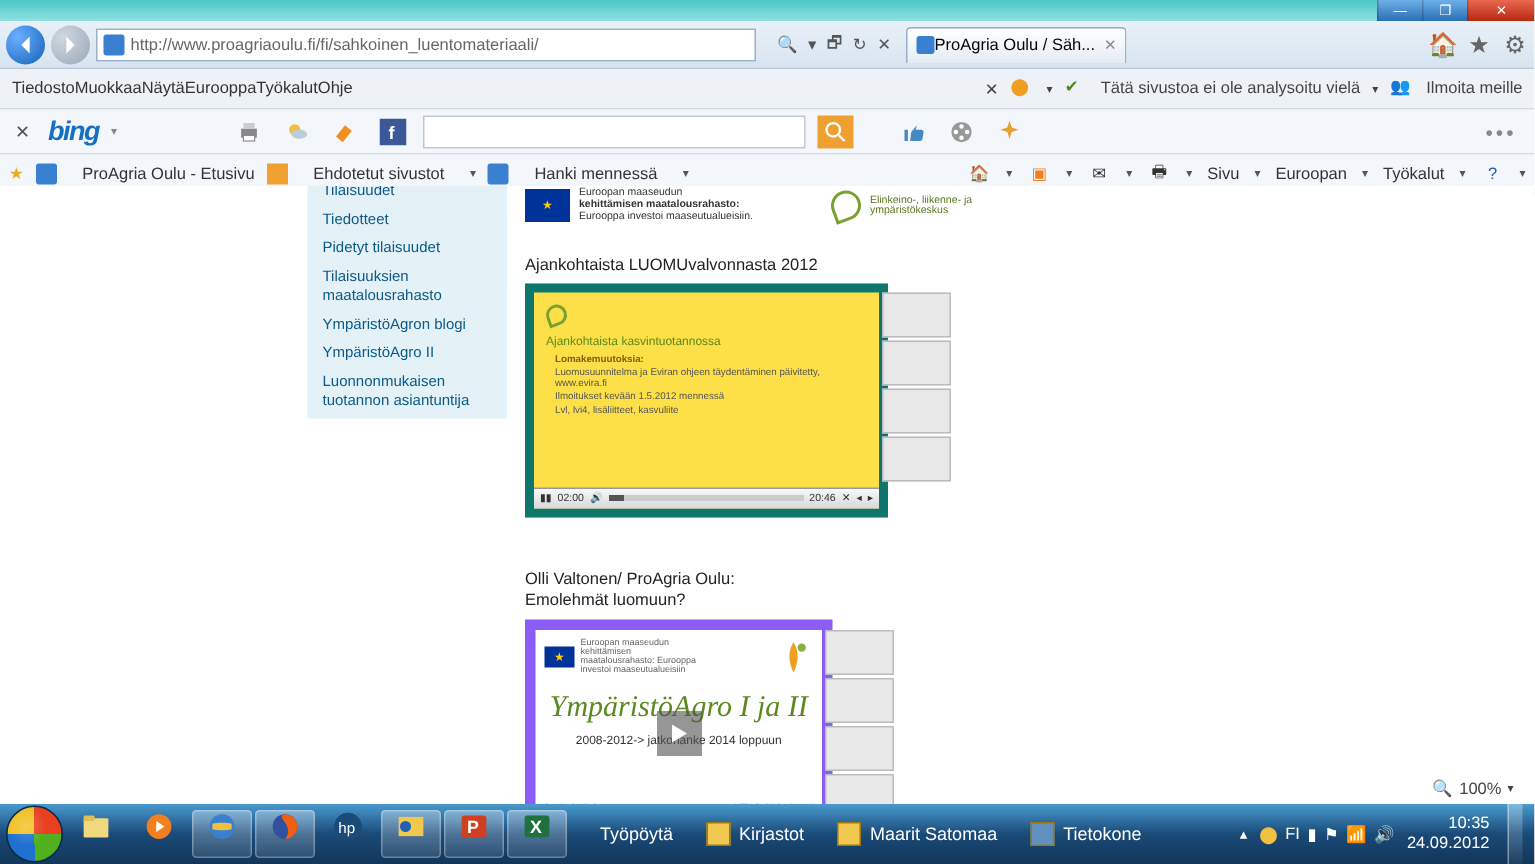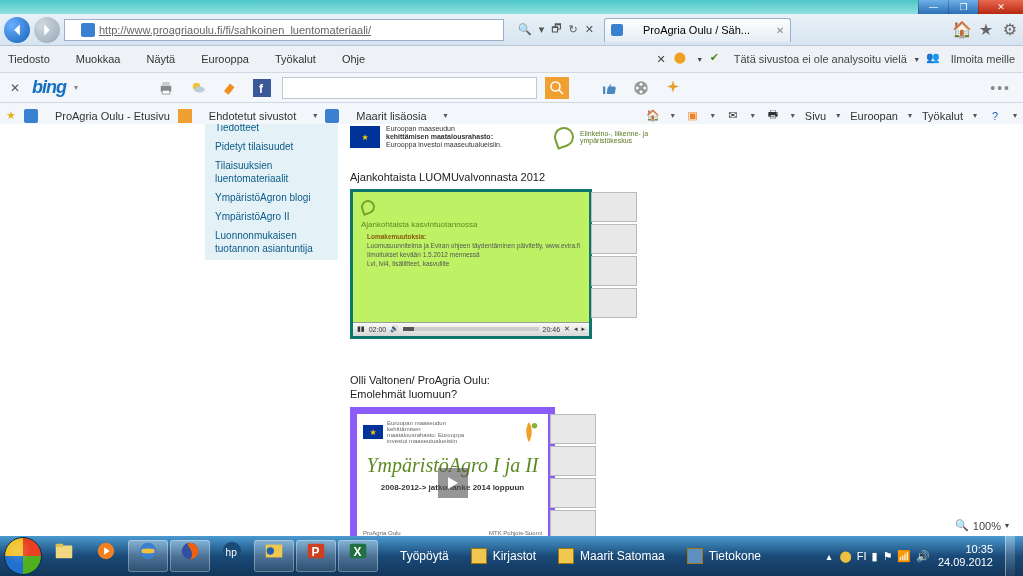--- a/index.html
+++ b/index.html
@@ -11,31 +11,31 @@
 .win-min { background:linear-gradient(180deg,#6fb0e8,#2a6fb5);}
 .win-max { background:linear-gradient(180deg,#6fb0e8,#2a6fb5);}
 .win-close { background:linear-gradient(180deg,#e86850,#b82810); width:45px;}
 
 
 .navbar { height:32px; background:linear-gradient(180deg,#e9f1f8,#d7e4f0); display:flex; align-items:center; gap:4px; padding:0 4px; border-bottom:1px solid #b8c8d8;}
 .navbtn { width:26px; height:26px; border-radius:50%; display:flex; align-items:center; justify-content:center; }
 .back { background:radial-gradient(circle at 30% 30%, #6ab0ff, #1560b8);}
 .fwd  { background:radial-gradient(circle at 30% 30%, #d0d8e0, #98a8b8);}
 .navbtn svg { width:14px; height:14px; fill:#fff;}
-.urlbox { flex:0 0 440px; height:22px; background:#fff; border:1px solid #9bb0c8; display:flex; align-items:center; padding:0 16px; font-size:11px; color:#666;text-decoration:underline;}
+.urlbox { flex:0 0 440px; height:22px; background:#fff; border:1px solid #9bb0c8; display:flex; align-items:center; padding:0 4px; font-size:11px; color:#666;}
 .urlbox .favicon { width:14px; height:14px; background:#3a80d0; border-radius:2px; margin-right:4px;}
 .url-tools { display:flex; gap:3px; margin-left:8px; font-size:11px; color:#555; align-items:center;}
 .url-tools span { padding:0 2px;}
-.tab { height:24px; background:linear-gradient(180deg,#fff,#e4ecf4); border:1px solid #9bb0c8; border-bottom:none; display:flex; align-items:center; padding:0 6px; font-size:11px; gap:20px; margin-left:4px; border-radius:3px 3px 0 0;}
+.tab { height:24px; background:linear-gradient(180deg,#fff,#e4ecf4); border:1px solid #9bb0c8; border-bottom:none; display:flex; align-items:center; padding:0 6px; font-size:11px; gap:0; margin-left:4px; border-radius:3px 3px 0 0;}
 .tab .x { font-size:10px; color:#888; margin-left:6px;}
 .topright { margin-left:auto; display:flex; gap:6px; align-items:center;}
 .topright .ico { width:18px; height:18px; display:flex; align-items:center; justify-content:center; color:#666;}
 
 
-.menubar { height:22px; background:#eef2f6; display:flex; align-items:center; gap:26px; padding:13px 8px; font-size:11px; color:#333; border-bottom:1px solid #d0d8e0;}
+.menubar { height:22px; background:#eef2f6; display:flex; align-items:center; gap:0; padding:13px 8px; font-size:11px; color:#333; border-bottom:1px solid #d0d8e0;}
 .menubar-right { margin-left:auto; display:flex; align-items:center; gap:8px; font-size:11px; color:#444;}
 .menubar-right .ico { width:16px; height:16px;}
 
 
 .bingbar { height:30px; background:#f3f6fa; display:flex; align-items:center; gap:8px; padding:0 6px; border-bottom:1px solid #d0d8e0;}
 .bingbar .close-x { font-size:12px; color:#555; padding:0 4px;}
 .binglogo { font-family: "Segoe UI", sans-serif; font-size:18px; font-style:italic; font-weight:bold; color:#1570c4; letter-spacing:-1px;}
 .toolbtn { width:24px; height:24px; display:flex; align-items:center; justify-content:center;}
 .bingsearch { flex:0 0 255px; height:22px; border:1px solid #c0c8d0; background:#fff;}
 .bingsearch-btn { width:24px; height:22px; background:#f0a030; display:flex; align-items:center; justify-content:center;}
@@ -59,37 +59,37 @@
 
 .main { position:absolute; left:350px; top:0; width:470px;}
 .banner { height:26px; display:flex; align-items:center; gap:6px; margin-bottom:4px;}
 .eu-flag { width:30px; height:22px; background:#003399; position:relative;}
 .eu-flag::after { content:"★"; color:#ffcc00; font-size:8px; position:absolute; left:50%; top:50%; transform:translate(-50%,-50%);}
 .banner-txt { font-size:7px; line-height:1.1; color:#333;}
 .banner-logo2 { width:20px; height:20px; border:2px solid #7aa030; border-radius:50% 50% 50% 0; transform:rotate(-20deg);}
 .banner-txt2 { font-size:7px; color:#5a7820;}
 
 .vid-title { font-size:11px; color:#222; margin:6px 0 4px 0; line-height:1.3;}
-.video { width:242px; border:3px solid #0f766e; background:#bef264; position:relative;}
+.video { width:242px; border:6px solid #0f766e; background:#fde047; position:relative;}
 .video-main { height:130px; padding:8px; font-size:7px; color:#333;}
 .video-main .vh { font-size:8px; color:#5a8a20; margin:6px 0 4px 0;}
 .video-main ul { list-style:none; padding-left:6px;}
 .video-main li { margin:2px 0; font-size:6.5px; color:#555;}
 .video-thumbs { position:absolute; right:-48px; top:0; width:46px; display:flex; flex-direction:column; gap:2px;}
 .video-thumbs div { height:30px; background:#e8e8e8; border:1px solid #bbb;}
 .video-ctrl { height:14px; background:linear-gradient(180deg,#f8f8f8,#d8d8d8); border-top:1px solid #999; display:flex; align-items:center; padding:0 4px; font-size:7px; color:#333; gap:4px;}
 .video-ctrl .bar { flex:1; height:4px; background:#ccc; position:relative;}
 .video-ctrl .bar::after { content:""; position:absolute; left:0; top:0; bottom:0; width:8%; background:#555;}
 
 .video2 { width:205px; border:7px solid #8b5cf6; background:#fff; position:relative; margin-top:6px;}
 .video2-main { height:126px; padding:6px; text-align:center; position:relative;}
 .video2-main .euhead { display:flex; align-items:center; gap:4px; font-size:6px; color:#666; text-align:left;}
 .video2-main .euhead .eu-flag { width:20px; height:14px;}
 .ya-title { font-family:"Times New Roman",serif; font-style:italic; font-size:20px; color:#5a8a20; margin-top:10px;}
-.ya-sub { font-size:8px; font-weight:bold; color:#333; margin-top:6px;}
+.ya-sub { font-size:8px; font-weight:normal; color:#333; margin-top:6px;}
 .ya-logo { position:absolute; right:8px; top:6px; width:22px; height:28px;}
 .play-overlay { position:absolute; left:50%; top:55%; transform:translate(-50%,-50%); width:30px; height:30px; background:rgba(80,80,80,.6); display:flex; align-items:center; justify-content:center;}
 .play-overlay::after { content:""; border-left:10px solid #fff; border-top:6px solid transparent; border-bottom:6px solid transparent;}
 
 
 .zoom { position:absolute; right:14px; bottom:44px; font-size:11px; color:#444; display:flex; align-items:center; gap:4px;}
 
 
 .taskbar { position:absolute; left:0; right:0; bottom:0; height:40px; background:linear-gradient(180deg,#4a9ad0 0%, #1a4a78 50%, #12365a 100%); display:flex; align-items:center; padding:0 4px; gap:2px;}
 .startbtn { width:38px; height:38px; border-radius:50%; background:radial-gradient(circle at 35% 35%, #fff3, #fff0 40%), conic-gradient(#e84020 0 90deg, #50b020 90deg 180deg, #2070d0 180deg 270deg, #f0c020 270deg 360deg); border:1px solid #0a2a48;}
@@ -231,21 +231,21 @@
     <span class="sq"></span>
     <span>ProAgria Oulu - Etusivu</span>
   </div>
   <div class="favitem">
     <span class="sq"></span>
     <span>Ehdotetut sivustot</span>
     <span class="dd">▾</span>
   </div>
   <div class="favitem blue">
     <span class="sq"></span>
-    <span>Maarit lisäosia</span>
+    <span>Hanki mennessä</span>
     <span class="dd">▾</span>
   </div>
   <div class="fav-right">
     <span class="mini">🏠</span>
       <span class="dd">▾</span>
     <span class="mini" style="color:#f08020;">▣</span>
       <span class="dd">▾</span>
     <span class="mini">✉</span>
       <span class="dd">▾</span>
     <span class="mini">🖶</span>
@@ -257,23 +257,24 @@
     <span>Työkalut</span>
       <span class="dd">▾</span>
     <span class="mini" style="color:#2060b0;">?</span>
       <span class="dd">▾</span>
   </div>
 </div>
 
 <div class="content">
 
   <div class="sidebar">
+    <a>Tilaisuudet</a>
     <a>Tiedotteet</a>
     <a>Pidetyt tilaisuudet</a>
-    <a>Tilaisuuksien luentomateriaalit</a>
+    <a>Tilaisuuksien maatalousrahasto</a>
     <a>YmpäristöAgron blogi</a>
     <a>YmpäristöAgro II</a>
     <a>Luonnonmukaisen tuotannon asiantuntija</a>
   </div>
 
   <div class="main">
     <div class="banner">
       <div class="eu-flag"></div>
       <div class="banner-txt">
         <div>Euroopan maaseudun</div>

